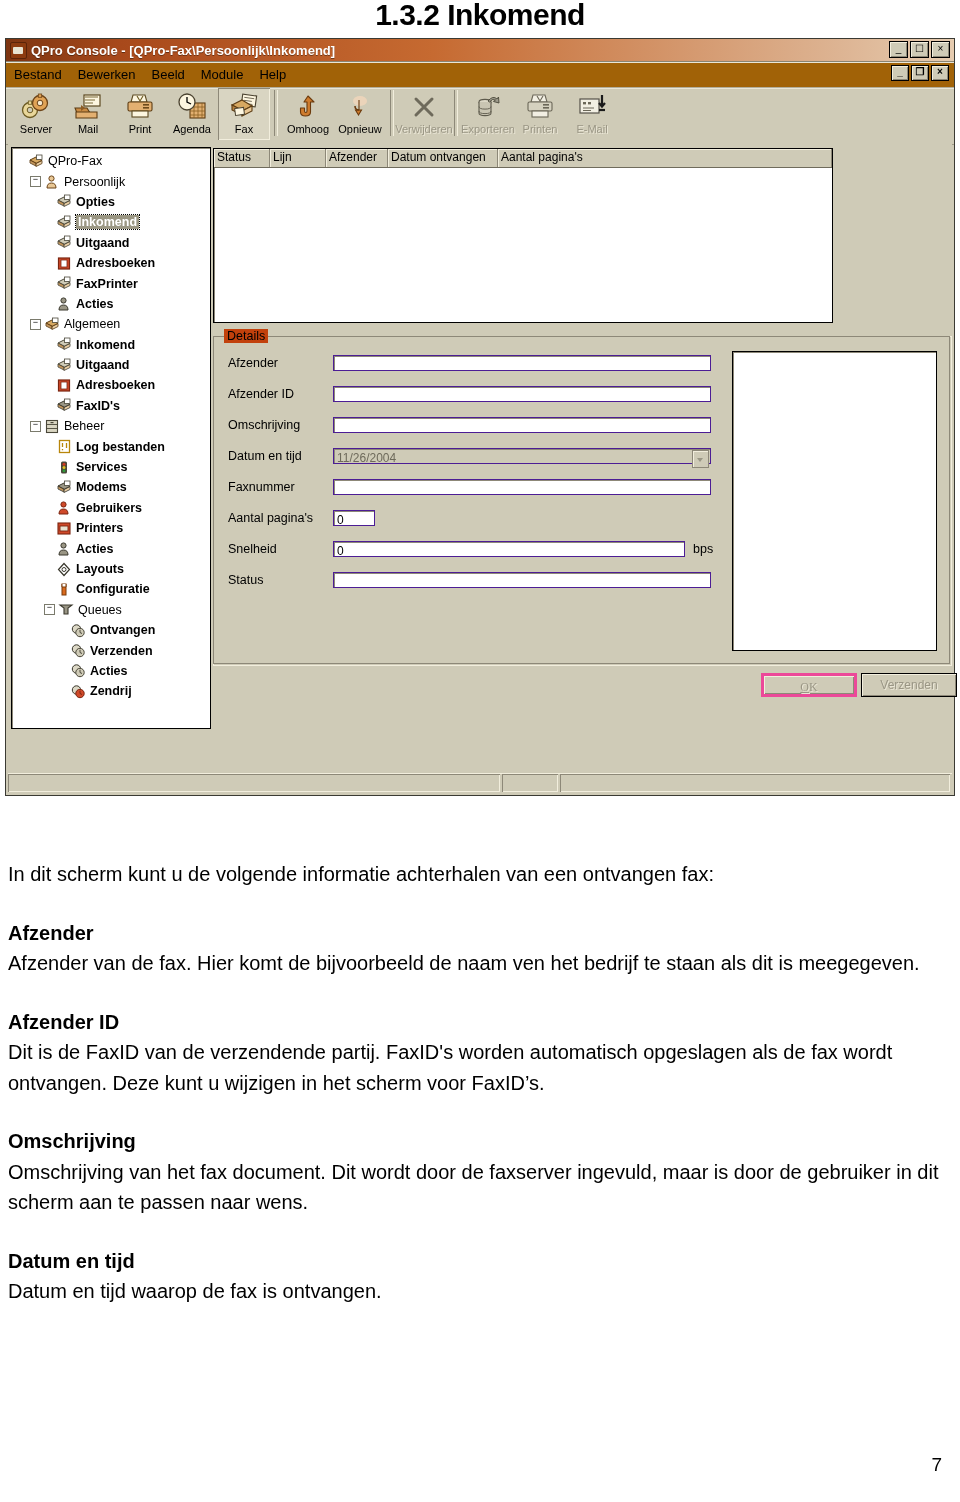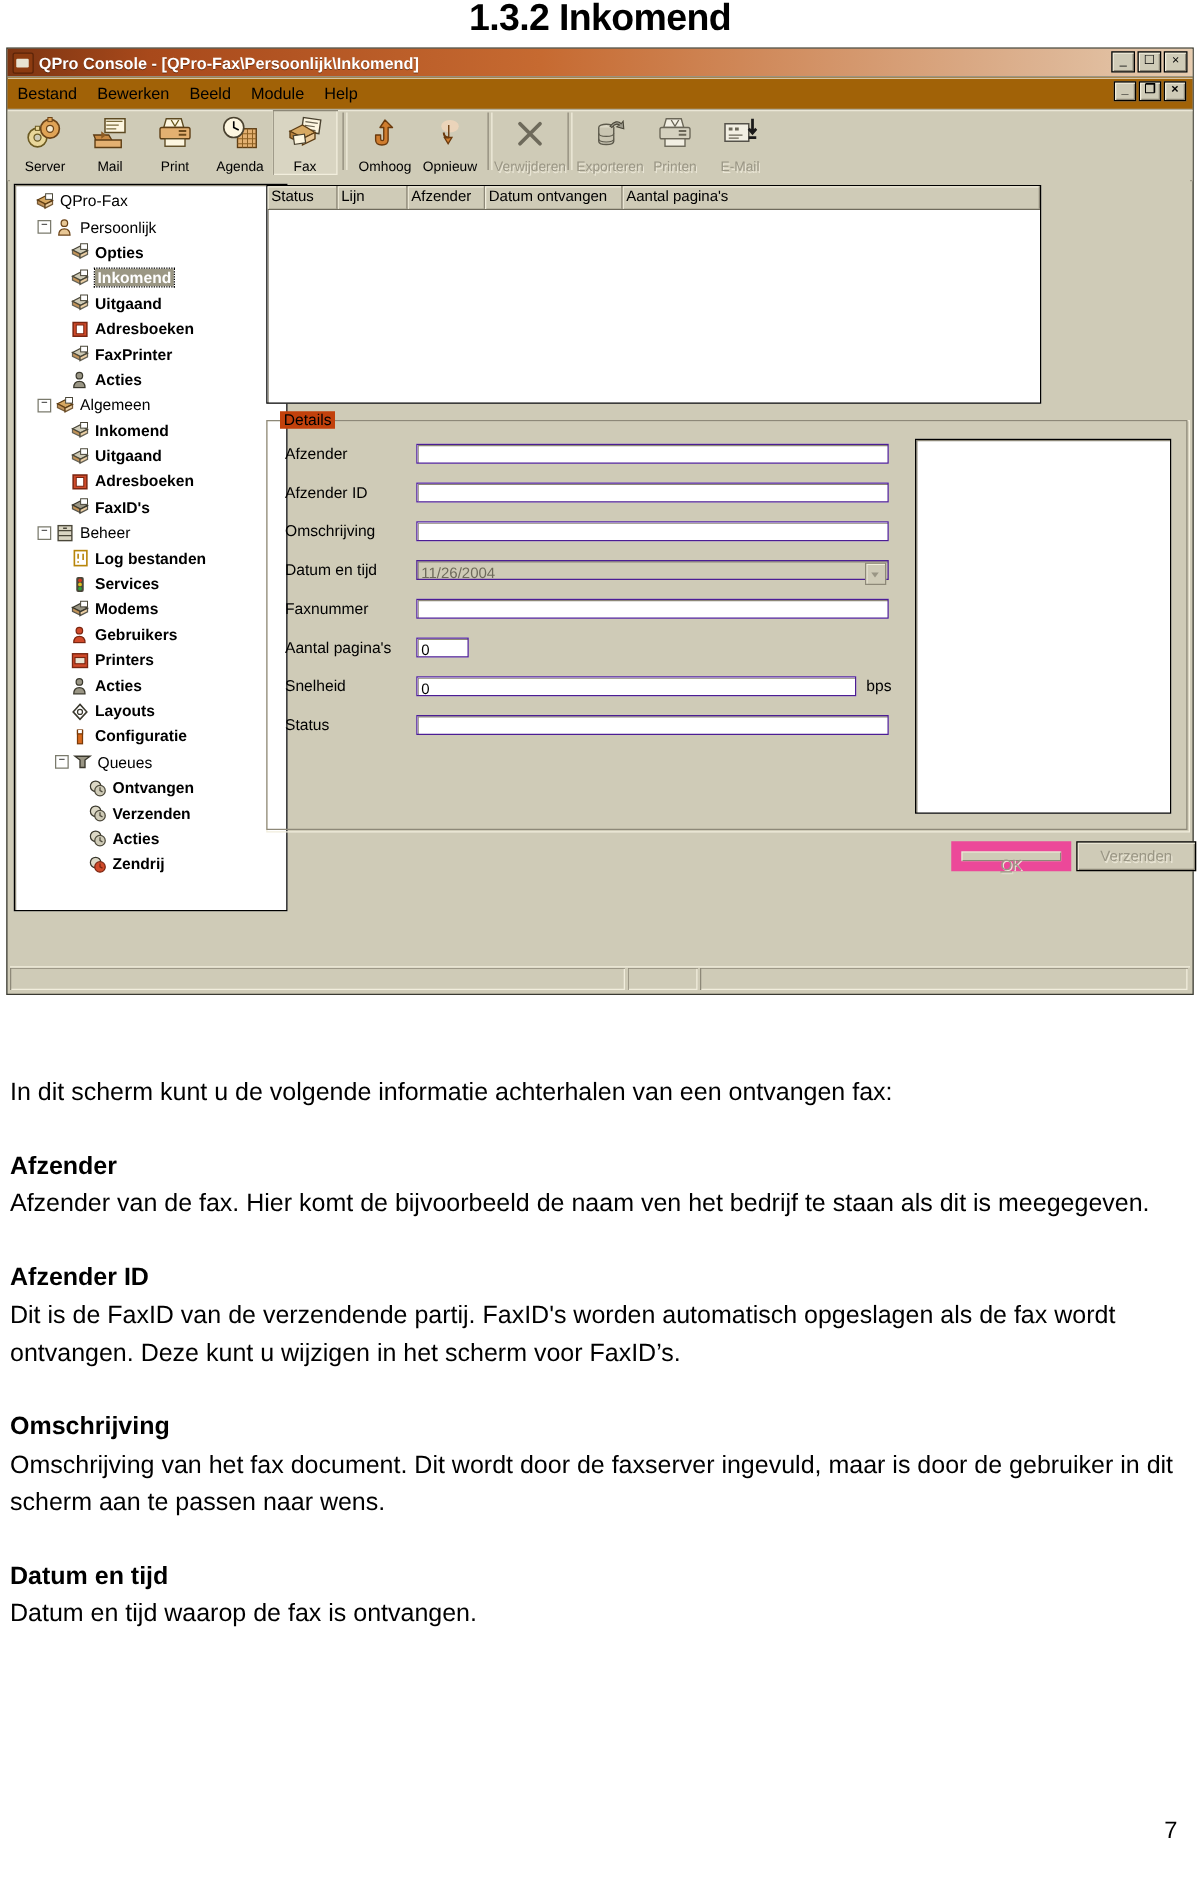--- a/index.html
+++ b/index.html
@@ -62,42 +62,42 @@
   }
   
   .toolbar{
     height:56px;display:flex;align-items:flex-start;
     background:#cfcbb7;padding-left:4px;
     border-bottom:1px solid #9e9a88;
     box-shadow:inset 0 1px 0 #eae6d6;
   }
   .tbtn{
     width:52px;height:52px;display:flex;flex-direction:column;
-    align-items:center;justify-content:space-between;padding-top:3px;
+    align-items:center;justify-content:flex-start;padding-top:3px;
     box-sizing:border-box;position:relative;
   }
   .tbtn.sel{
     background:#d9d5c2;
     box-shadow:inset 1px 1px 0 #8d8878,inset -1px -1px 0 #f2eedd;
   }
   .tbtn .gly{height:32px;display:flex;align-items:center;justify-content:center;}
   .tbtn .lbl{font-size:11px;line-height:12px;white-space:nowrap;}
   .tbtn.dis .lbl{color:#9a9685;text-shadow:1px 1px 0 #eae6d6;}
   .tsep{
     width:2px;height:46px;margin:2px 4px 0 4px;
     border-left:1px solid #8d8878;border-right:1px solid #f2eedd;
   }
   
   .winbody{
     position:absolute;left:2px;top:105px;right:2px;bottom:24px;
     background:#cfcbb7;
   }
   
   .tree{
-    position:absolute;left:3px;top:3px;width:219px;height:582px;
+    position:absolute;left:3px;top:3px;width:200px;height:582px;
     background:#fff;border:1px solid #000;
     box-shadow:inset 1px 1px 0 #8d8878;
     box-sizing:border-box;overflow:hidden;
     padding:3px 0 0 4px;
   }
   .tnode{
     display:flex;align-items:center;height:20.4px;font-size:12.5px;
     white-space:nowrap;position:relative;
   }
   .tnode .pm{
@@ -173,21 +173,21 @@
   .preview{
     position:absolute;left:518px;top:14px;width:205px;height:300px;
     background:#fff;border:1px solid #000;
     box-shadow:inset 1px 1px 0 #8d8878;box-sizing:border-box;
   }
   
   .botbar{
     position:absolute;left:205px;top:527px;width:739px;height:32px;
   }
   .botbar .btn{width:96px;height:24px;line-height:22px;position:absolute;top:2px;}
-  .btn.def{border:8px solid #ec4899;}
+  .btn.def{border:3px solid #ec4899;font-family:Liberation Serif, serif;}
   
   .statusbar{
     position:absolute;left:2px;right:2px;bottom:2px;height:20px;
     background:#cfcbb7;display:flex;
     box-shadow:inset 0 1px 0 #f2eedd;
   }
   .sbcell{
     height:18px;margin:1px 2px 0 0;
     box-shadow:inset 1px 1px 0 #8d8878,inset -1px -1px 0 #f2eedd;
   }

